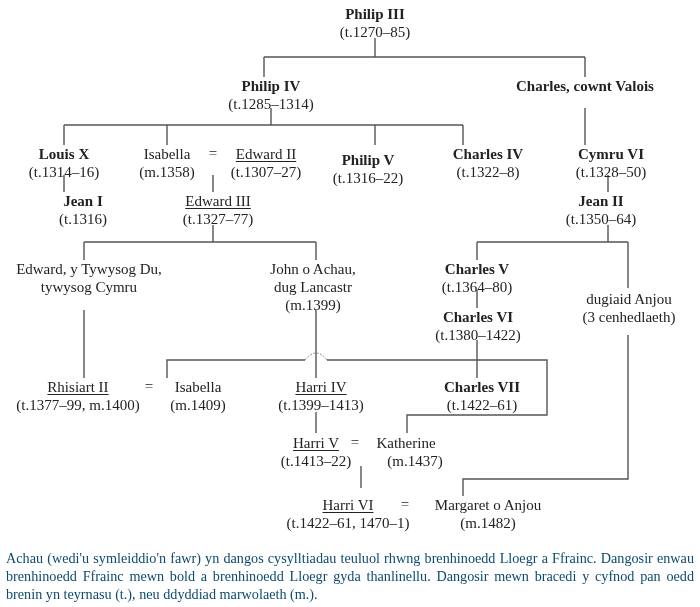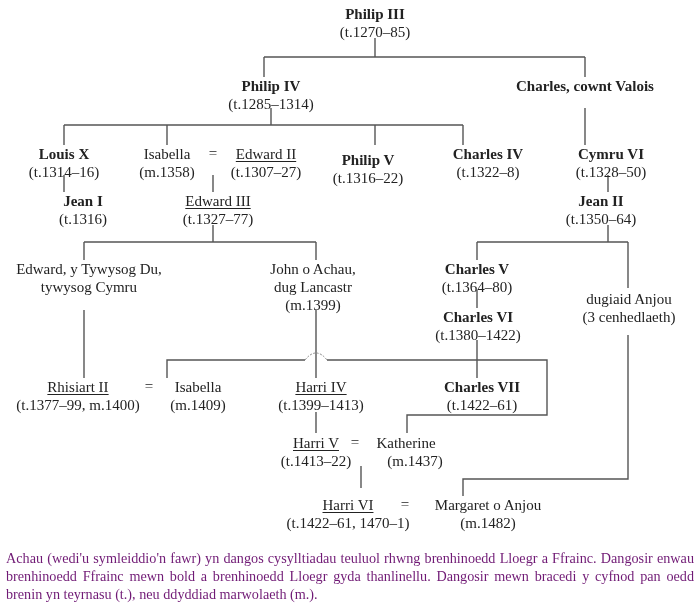--- a/index.html
+++ b/index.html
@@ -5,21 +5,21 @@
   html, body { margin: 0; padding: 0; background: #ffffff; }
   body { width: 700px; height: 607px; position: relative; overflow: hidden;
          font-family: "Liberation Serif", "DejaVu Serif", serif; color: #222; }
   #tree { position: absolute; left: 0; top: 0; width: 700px; height: 535px; }
   .node { position: absolute; text-align: center; font-size: 15px; line-height: 18px; white-space: nowrap; transform: translateX(-50%); }
   .node .name { display: block; }
   .node .name.fr { font-weight: bold; }
   .node .name.en { text-decoration: underline; text-decoration-thickness: 1px; text-underline-offset: 2px; }
   .node .date { display: block; }
   .eq { position: absolute; font-size: 15px; transform: translateX(-50%); }
-  .caption { position: absolute; left: 6px; top: 549px; width: 688px; font-size: 14.2px; line-height: 18px; text-align: justify; color: #701a75; }
+  .caption { position: absolute; left: 6px; top: 549px; width: 688px; font-size: 14.2px; line-height: 18px; text-align: justify; color: #0c4a6e; }
   svg line, svg polyline { stroke: #555; stroke-width: 1.4; fill: none; }
   svg path.hop { stroke: #888; stroke-width: 1; stroke-dasharray: 2 1.5; fill: none; }
 </style>
 </head>
 <body>
 
 <div id="tree">
   <svg width="700" height="535" style="position:absolute;left:0;top:0;">
 
     <line x1="375" y1="38" x2="375" y2="57"></line>

